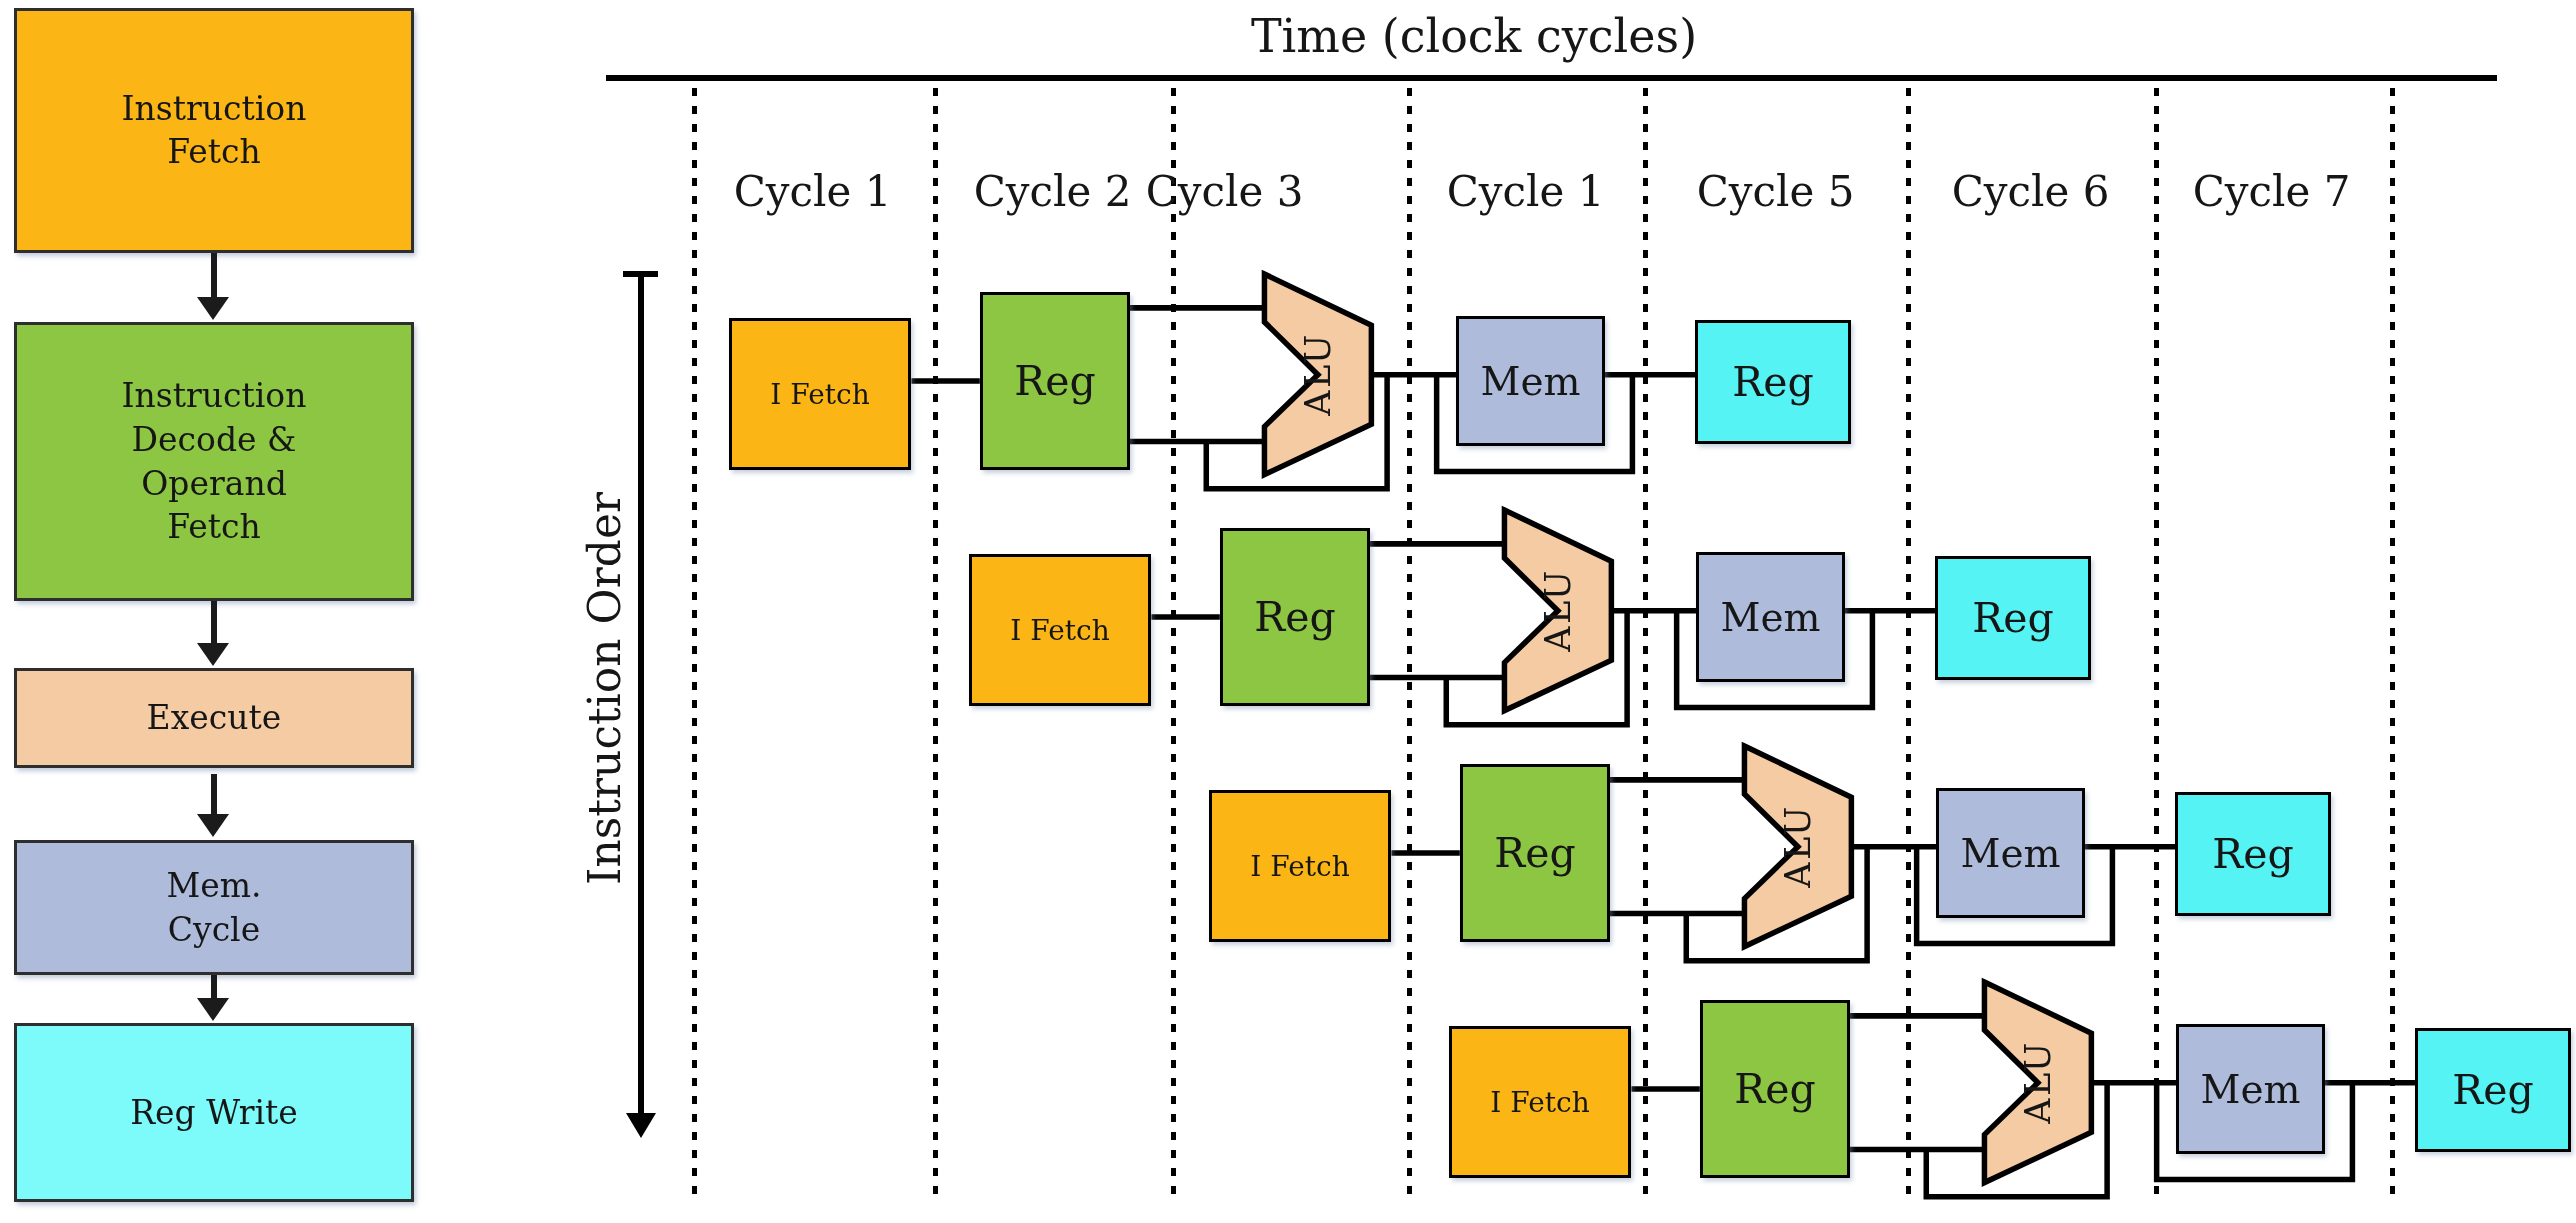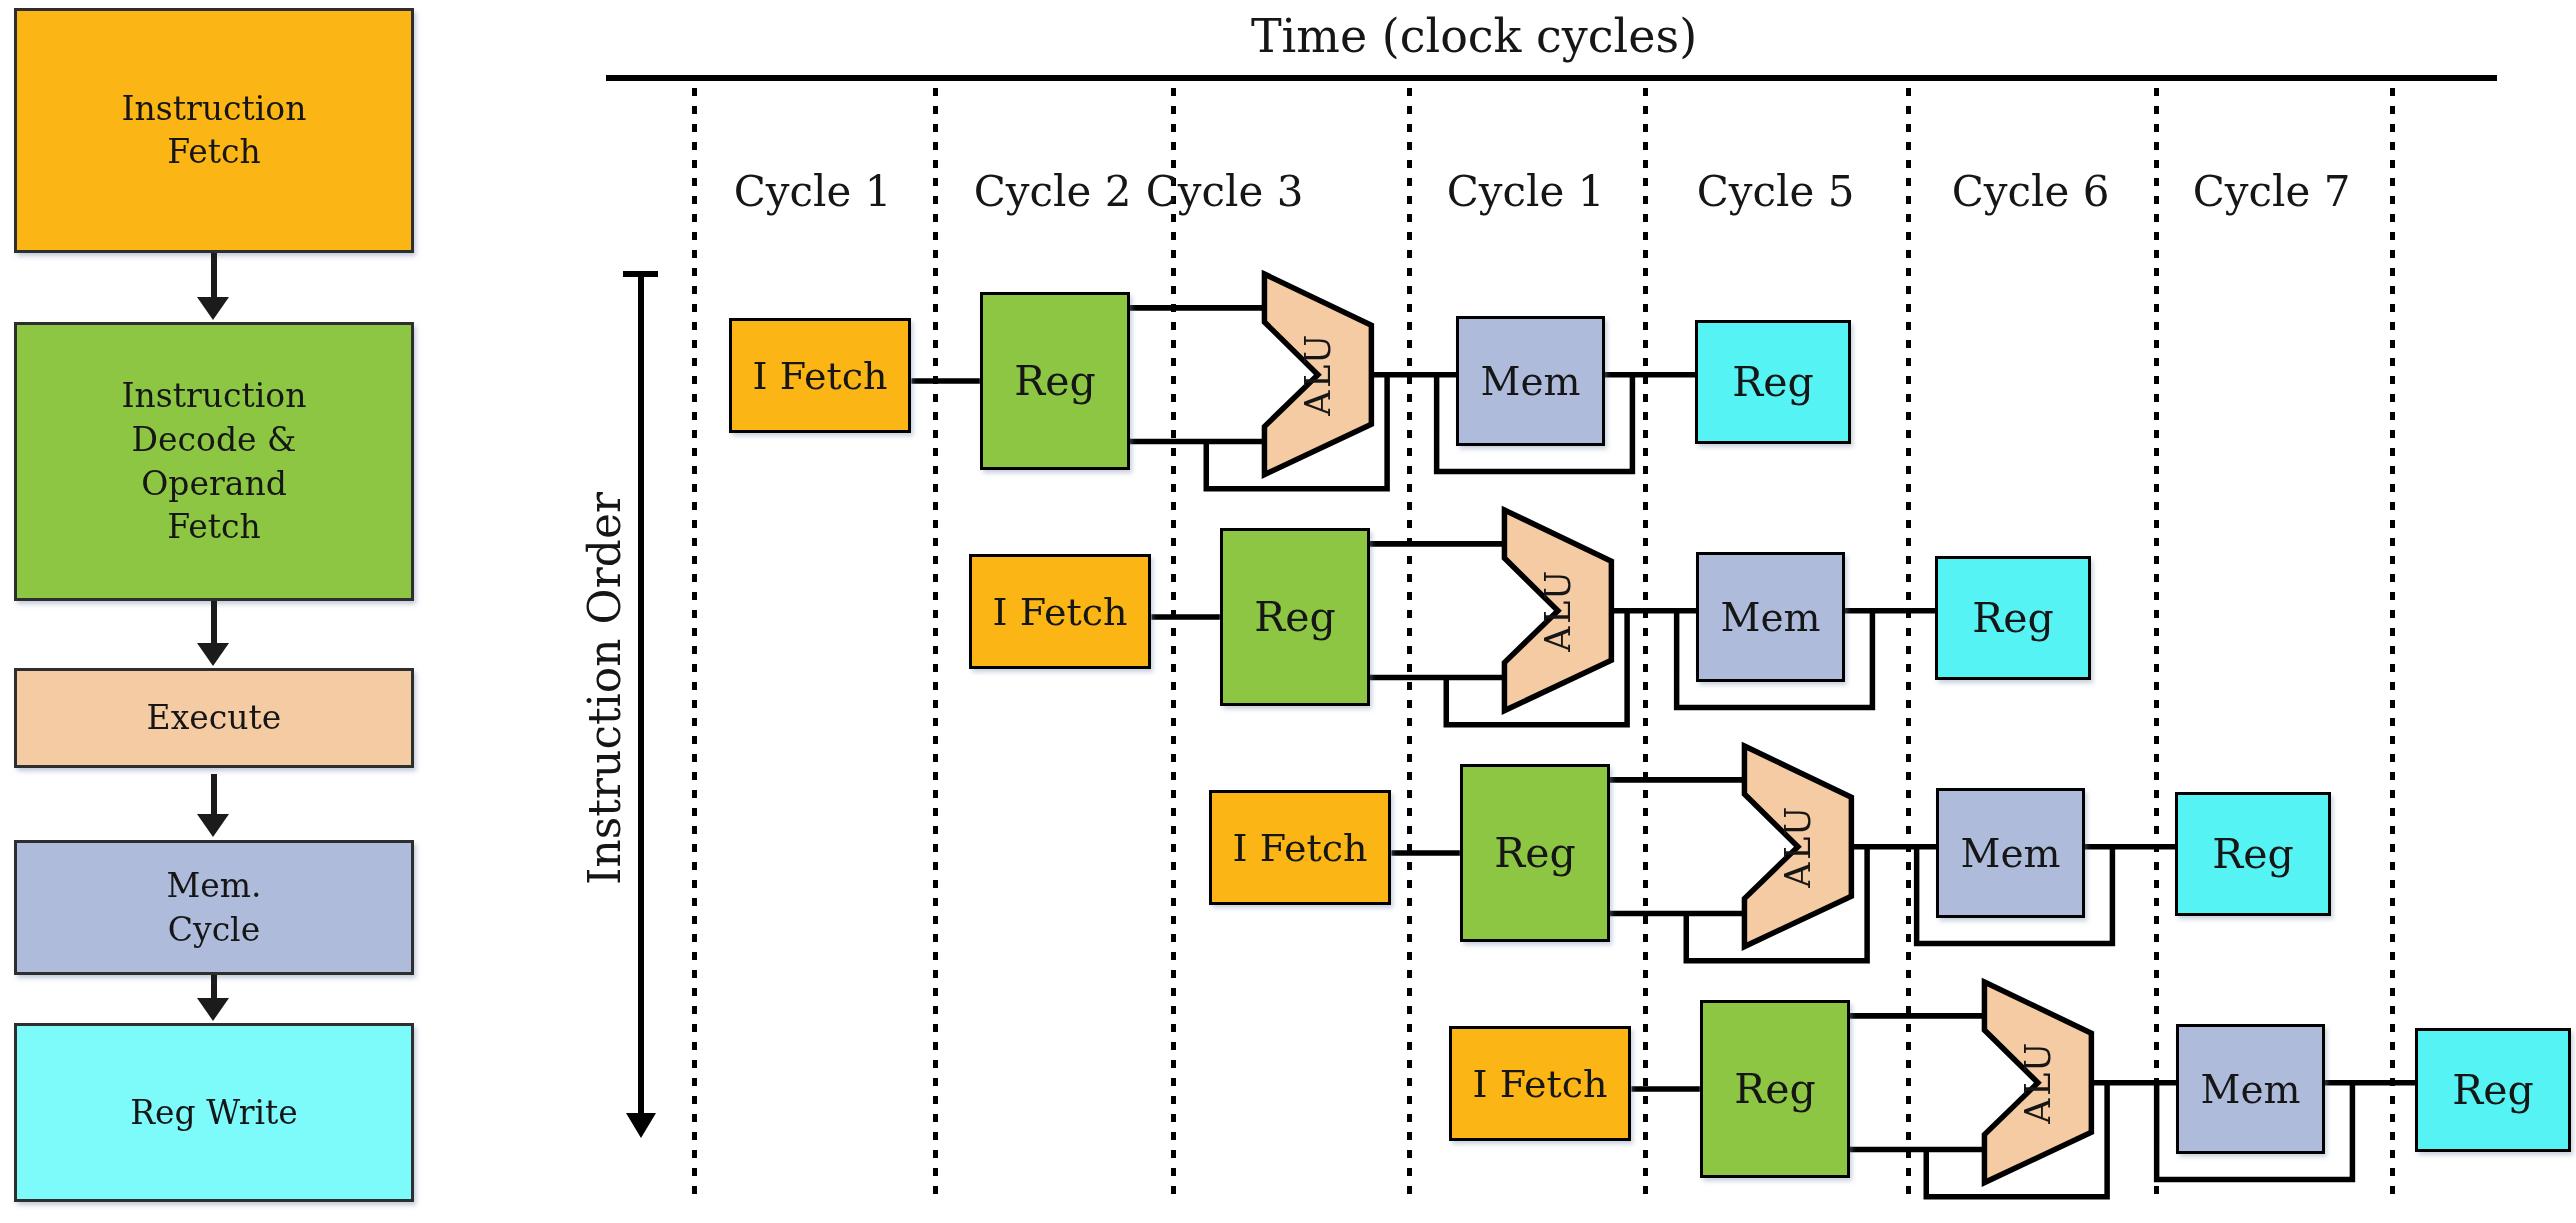--- a/index.html
+++ b/index.html
@@ -30,21 +30,21 @@
   .order-head{position:absolute; left:626px; top:1113px; width:0; height:0;
     border-left:15.7px solid transparent; border-right:15.7px solid transparent; border-top:25px solid #000;}
   
   .pipe-row{position:absolute; width:1122px; height:225px;}
   .row-svg{position:absolute; left:0; top:0; width:1122px; height:225px; overflow:visible;}
   .stage{
     position:absolute; box-sizing:border-box; border:3.9px solid #000;
     display:flex; align-items:center; justify-content:center; text-align:center;
     box-shadow:3.1px 3.9px 4.7px rgba(130,150,180,.45);
   }
-  .st-fetch{left:0;   top:44px; width:182px; height:115px; font-size:38px;}
+  .st-fetch{left:0;   top:44px; width:182px; height:152px; font-size:28px;}
   .st-reg  {left:251px;top:18px; width:150px; height:178px; font-size:41px;}
   .st-mem  {left:727px;top:42px; width:149px; height:130px; font-size:39px;}
   .st-wreg {left:966px;top:46px; width:156px; height:124px; font-size:41px;}
   .st-alu-label{position:absolute; left:535px; top:0; width:107px; height:200px;
     display:flex; align-items:center; justify-content:center;}
   .st-alu-label span{transform:rotate(-90deg); font-size:35px; letter-spacing:2.4px;}
 </style>
 </head>
 <body>
 

